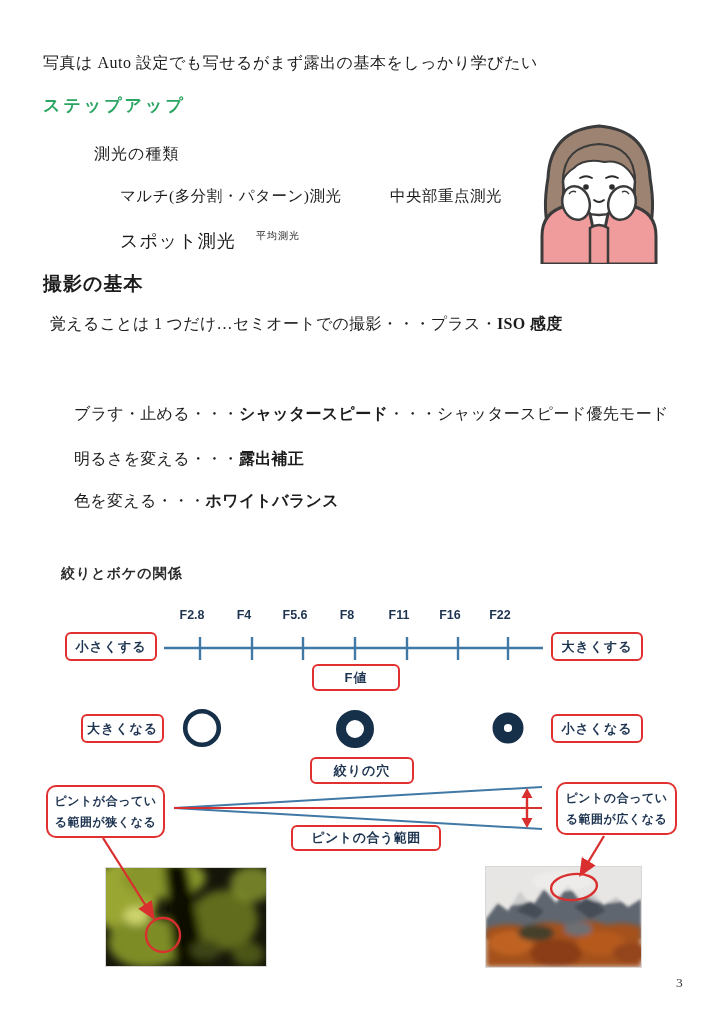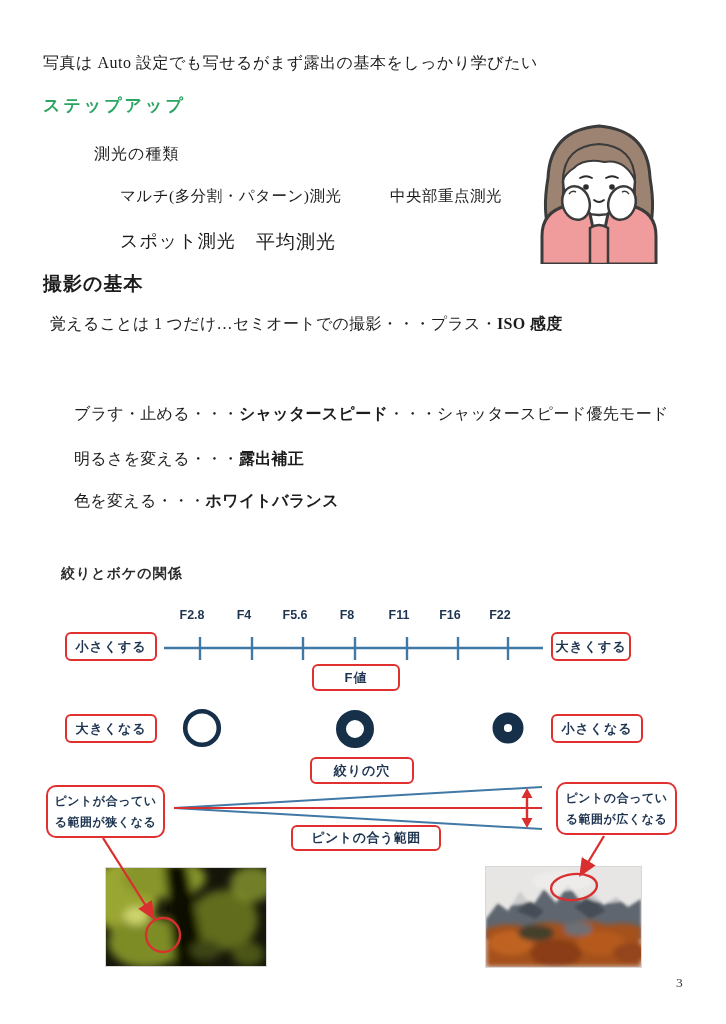--- a/index.html
+++ b/index.html
@@ -8,21 +8,21 @@
     margin:0 auto;overflow:hidden;
     font-family:"Liberation Serif","DejaVu Serif",serif;color:#1c1c1c;
   }
   .abs{position:absolute;}
   .intro{left:43px;top:53px;font-size:16px;letter-spacing:.5px;}
   .stepup{left:43px;top:94px;font-size:17px;font-weight:bold;color:#2aa562;letter-spacing:3px;}
   .metering-title{left:94px;top:144px;font-size:16px;letter-spacing:1px;}
   .met-multi{left:120px;top:186px;font-size:15.5px;letter-spacing:.5px;}
   .met-center{left:390px;top:186px;font-size:15.5px;letter-spacing:.5px;}
   .met-spot{left:120px;top:229px;font-size:18px;letter-spacing:1px;}
-  .met-avg{left:256px;top:229px;font-size:19px;letter-spacing:1px;}
+  .met-avg{left:256px;top:229px;font-size:10px;letter-spacing:1px;}
   .h-basics{left:43px;top:271px;font-size:19px;font-weight:bold;letter-spacing:1px;}
   .bl{font-size:16px;letter-spacing:.3px;white-space:nowrap;}
   .bl b{font-weight:bold;}
   .line-remember{left:50px;top:314px;}
   .line-bokeh{left:74px;top:359px;}
   .line-blur{left:74px;top:404px;}
   .line-bright{left:74px;top:449px;}
   .line-color{left:74px;top:491px;}
   .h-aperture{left:43px;top:532px;font-size:18.5px;font-weight:bold;letter-spacing:.5px;}
   .sub-aperture{left:61px;top:565px;font-size:14px;font-weight:bold;color:#2b2b2b;
@@ -106,23 +106,23 @@
 
   <span class="flabel" style="left:192px;">F2.8</span>
   <span class="flabel" style="left:244px;">F4</span>
   <span class="flabel" style="left:295px;">F5.6</span>
   <span class="flabel" style="left:347px;">F8</span>
   <span class="flabel" style="left:399px;">F11</span>
   <span class="flabel" style="left:450px;">F16</span>
   <span class="flabel" style="left:500px;">F22</span>
 
   <div class="redbox" style="left:65px;top:632px;width:92px;height:29px;">小さくする</div>
-  <div class="redbox" style="left:551px;top:632px;width:80px;height:29px;">大きくする</div>
+  <div class="redbox" style="left:551px;top:632px;width:92px;height:29px;">大きくする</div>
   <div class="redbox" style="left:312px;top:664px;width:88px;height:27px;">F値</div>
-  <div class="redbox" style="left:65px;top:714px;width:92px;height:29px;">大きくなる</div>
+  <div class="redbox" style="left:81px;top:714px;width:83px;height:29px;">大きくなる</div>
   <div class="redbox" style="left:551px;top:714px;width:92px;height:29px;">小さくなる</div>
   <div class="redbox" style="left:310px;top:757px;width:104px;height:27px;">絞りの穴</div>
   <div class="redbox" style="left:291px;top:825px;width:150px;height:26px;letter-spacing:.5px;">ピントの合う範囲</div>
 
   <div class="callout" style="left:46px;top:785px;width:119px;height:53px;">
     <span>ピントが合ってい</span>
     <span>る範囲が狭くなる</span>
   </div>
   <div class="callout" style="left:556px;top:782px;width:121px;height:53px;">
     <span>ピントの合ってい</span>

